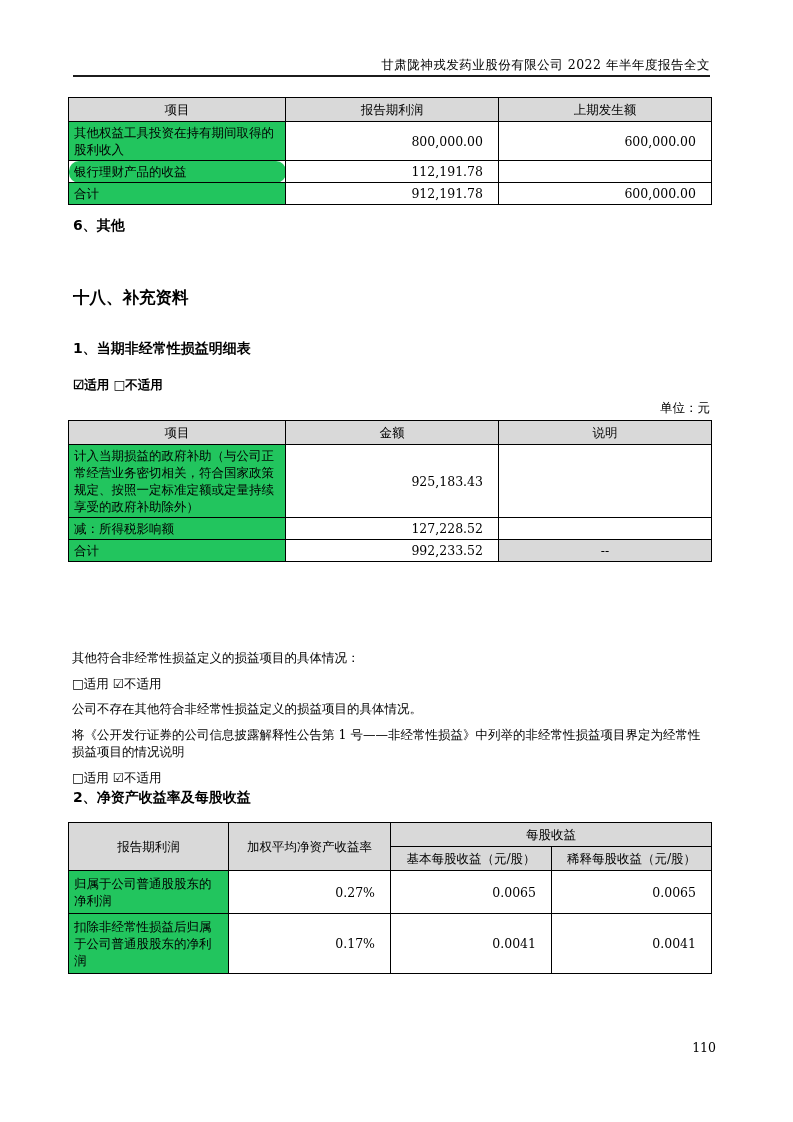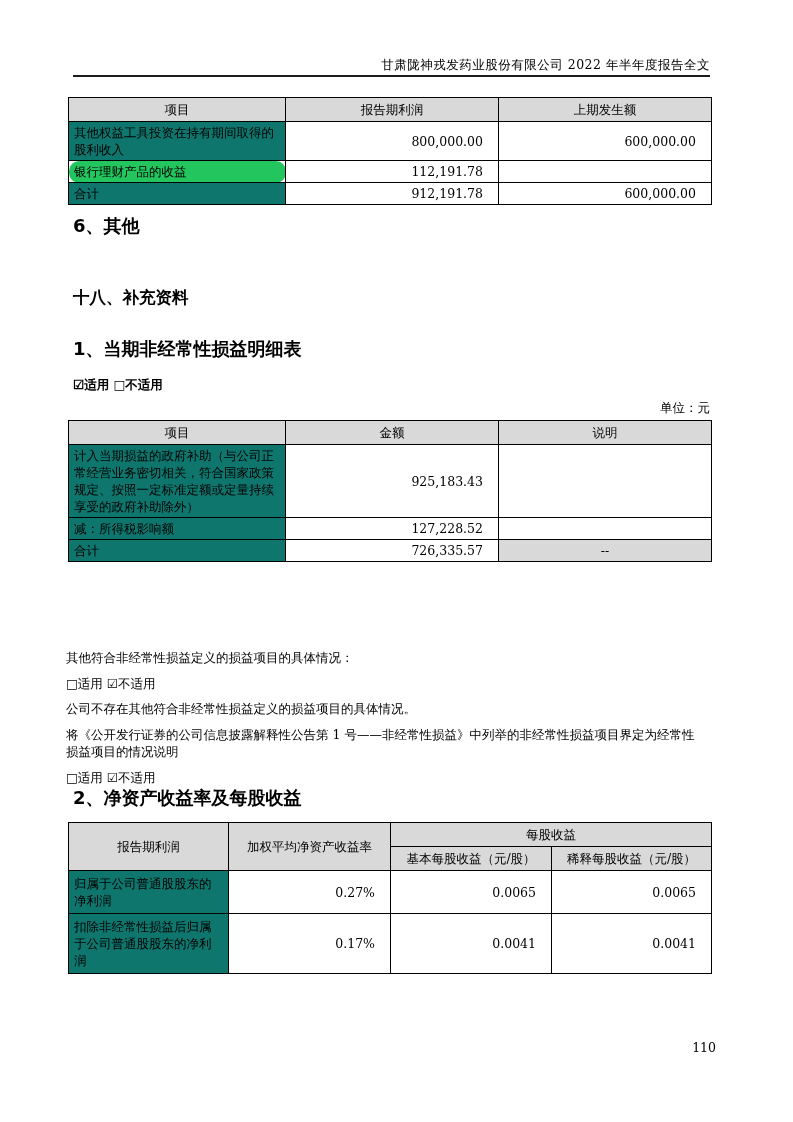--- a/index.html
+++ b/index.html
@@ -34,50 +34,50 @@
     font-size:12.5px;
     line-height:17px;
   }
   table, td, th { border:1px solid #000;padding-left:48px; }
   table { border-width:1.5px; }
   th {
     font-weight:normal; text-align:center; vertical-align:middle;
     padding:3px 4px; background:#d9d9d9;
   }
   td { vertical-align:middle; padding:2px 5px; }
-  td.lbl { text-align:left; background:#0f766e; }
+  td.lbl { text-align:left; background:#22c55e; }
   td.lbl-plain { text-align:left; background:#22c55e;border-radius:10px; }
   td.num { text-align:right; padding-right:15px; background:#fff; }
   td.note { background:#fff; }
   td.note-shaded { background:#d9d9d9; text-align:center; }
   td.indent { padding-left:34px; }
 
   .table1 { position:absolute; top:97px; left:68px; }
   .table2 { position:absolute; top:420px; left:68px; }
   .table3 { position:absolute; top:822px; left:68px; }
   .table3 td { padding-top:4px; padding-bottom:4px; }
 
   .h-minor {
     position:absolute; left:73px;
     font-family:"DejaVu Sans","Liberation Sans",sans-serif;
-    font-weight:bold; font-size:18px;
+    font-weight:bold; font-size:14px;
   }
   .h-other   { top:217px; }
   .h-sub1    { top:340px; }
   .h-sub2    { top:789px; }
   .h-major {
     position:absolute; left:73px; top:289px;
     font-family:"DejaVu Sans","Liberation Sans",sans-serif;
     font-weight:bold; font-size:16.5px;
   }
 
   .check-line1 { position:absolute; top:376px; left:73px;font-weight:bold; }
   .unit-line   { position:absolute; top:399px; left:68px; width:642px; text-align:right; }
 
-  .after-table2 { position:absolute; top:649px; left:66px; width:640px; }
+  .after-table2 { position:absolute; top:649px; left:72px; width:640px; }
   .after-table2 p { margin:0 0 9px 0; }
   .after-table2 p.gap { margin-bottom:8px; }
 
   .page-number {
     position:absolute; top:1039px; left:68px; width:648px;
     text-align:right; font-size:12.5px;
   }
 </style>
 </head>
 <body>
@@ -141,21 +141,21 @@
       <td class="num">925,183.43</td>
       <td class="note"></td>
     </tr>
     <tr>
       <td class="lbl">减：所得税影响额</td>
       <td class="num">127,228.52</td>
       <td class="note"></td>
     </tr>
     <tr>
       <td class="lbl">合计</td>
-      <td class="num">726,335.57</td>
+      <td class="num">992,233.52</td>
       <td class="note-shaded">--</td>
     </tr>
   </tbody>
     </table>
 
   <div class="after-table2">
     <p>其他符合非经常性损益定义的损益项目的具体情况：</p>
     <p class="gap">□适用 ☑不适用</p>
     <p>公司不存在其他符合非经常性损益定义的损益项目的具体情况。</p>
     <p>将《公开发行证券的公司信息披露解释性公告第 1 号——非经常性损益》中列举的非经常性损益项目界定为经常性损益项目的情况说明</p>

